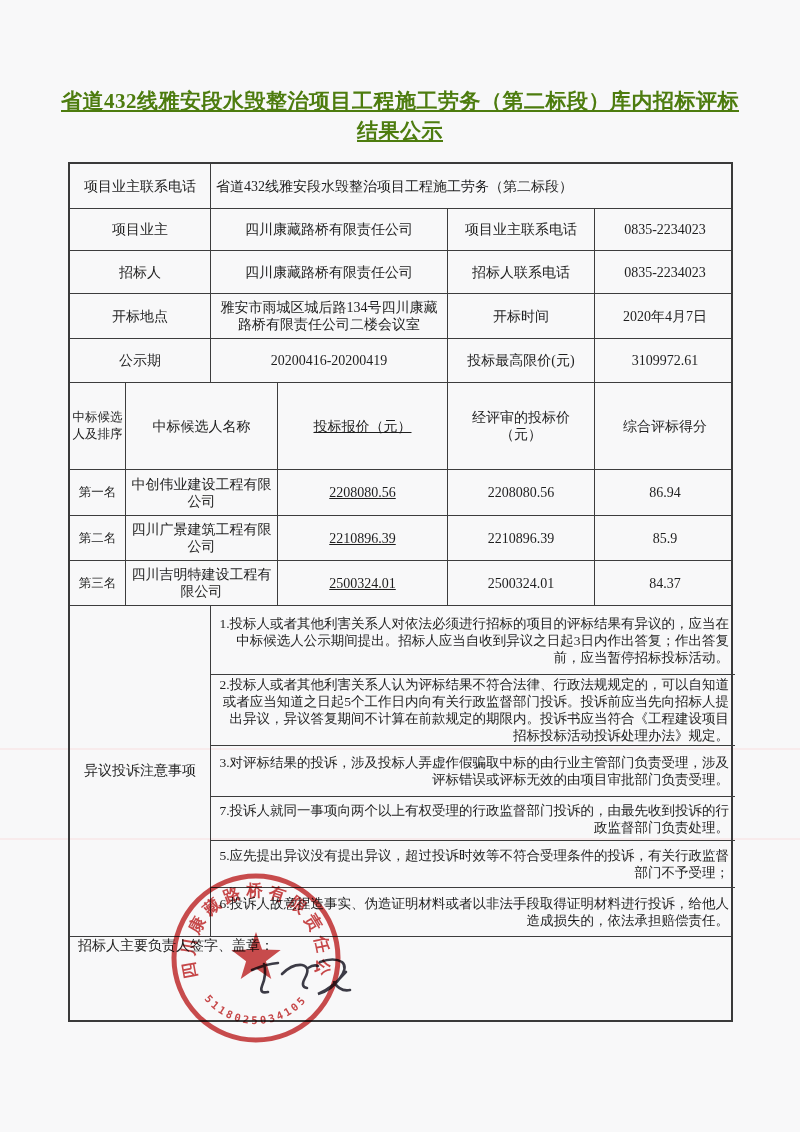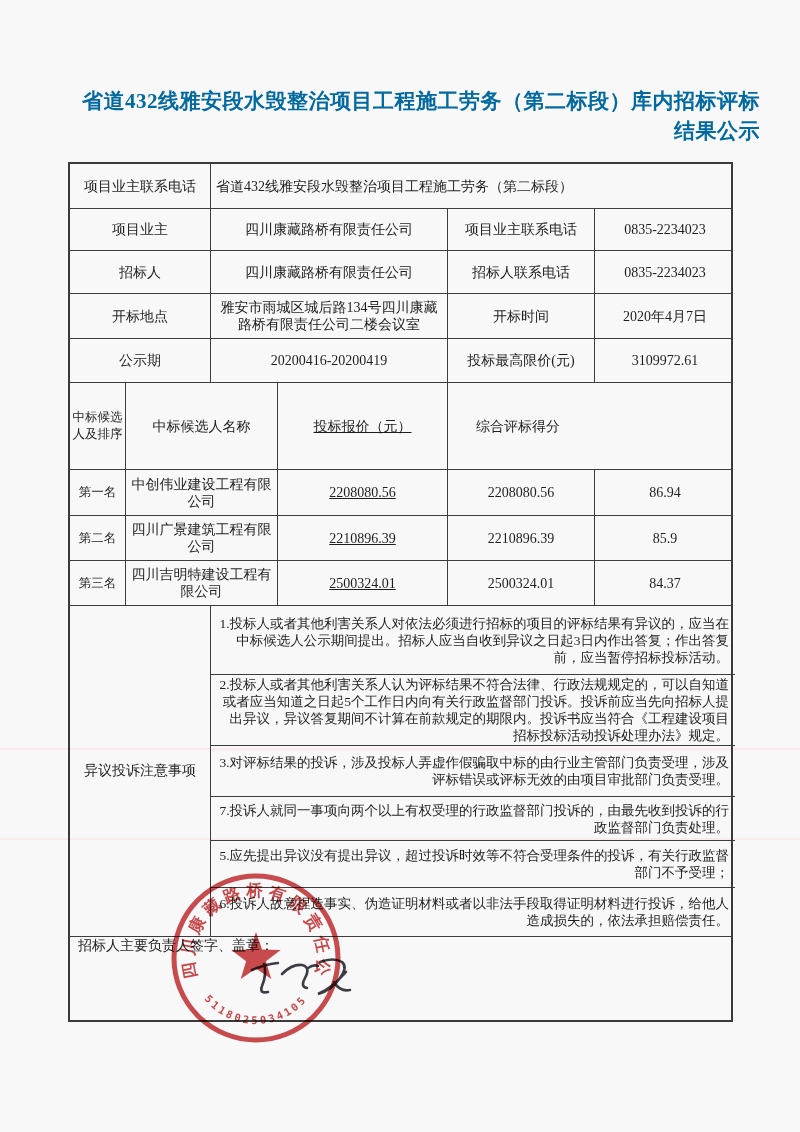--- a/index.html
+++ b/index.html
@@ -1,21 +1,21 @@
 <!DOCTYPE html>
 <html><head>
 <meta charset="utf-8">
 <style>
   * { margin:0; padding:0; box-sizing:border-box; }
   html,body { width:800px; height:1132px; }
   body { font-family:"Liberation Serif","DejaVu Serif",serif; color:#1e1e1e; background:#eceaec; }
   .sheet { position:relative; width:800px; height:1132px; background:#f8f8f9; overflow:hidden; }
 
-  .title { position:absolute; top:86px; left:40px; width:720px; text-align:right;
-           font-size:21px; font-weight:bold; line-height:30px; letter-spacing:0.5px; color:#0369a1; }
+  .title { position:absolute; top:86px; left:40px; width:720px; text-align:center;
+           font-size:21px; font-weight:bold; line-height:30px; letter-spacing:0.5px; color:#4d7c0f;text-decoration:underline; }
 
   .scanline { position:absolute; left:0; width:800px; height:2px; background:rgba(255,130,130,0.10); }
 
   .doc-table { position:absolute; left:68px; top:162px; width:665px; border:2px solid #3a3a3a; background:transparent; }
   .row { display:flex; width:100%; }
   .row + .row, .row.bt { border-top:1px solid #3d3d3d; }
   .cell { display:flex; align-items:center; justify-content:center; text-align:center;
           font-size:14px; line-height:17px; padding:2px 4px; }
   .cell + .cell { border-left:1px solid #3d3d3d; }
   .cell.left { justify-content:flex-start; text-align:left; padding-left:5px; }
@@ -94,20 +94,21 @@
       <div class="cell w-lab">公示期</div>
       <div class="cell w-val">20200416-20200419</div>
       <div class="cell w-lab2">投标最高限价(元)</div>
       <div class="cell w-val2">3109972.61</div>
     </div>
 
     <div class="row h87">
       <div class="cell w-rank">中标候选人及排序</div>
       <div class="cell w-name">中标候选人名称</div>
       <div class="cell w-bid">投标报价（元）</div>
+      <div class="cell w-eval">经评审的投标价（元）</div>
       <div class="cell w-score">综合评标得分</div>
     </div>
 
     <div class="row h46">
       <div class="cell w-rank">第一名</div>
       <div class="cell w-name">中创伟业建设工程有限公司</div>
       <div class="cell w-bid">2208080.56</div>
       <div class="cell w-eval">2208080.56</div>
       <div class="cell w-score">86.94</div>
     </div>

